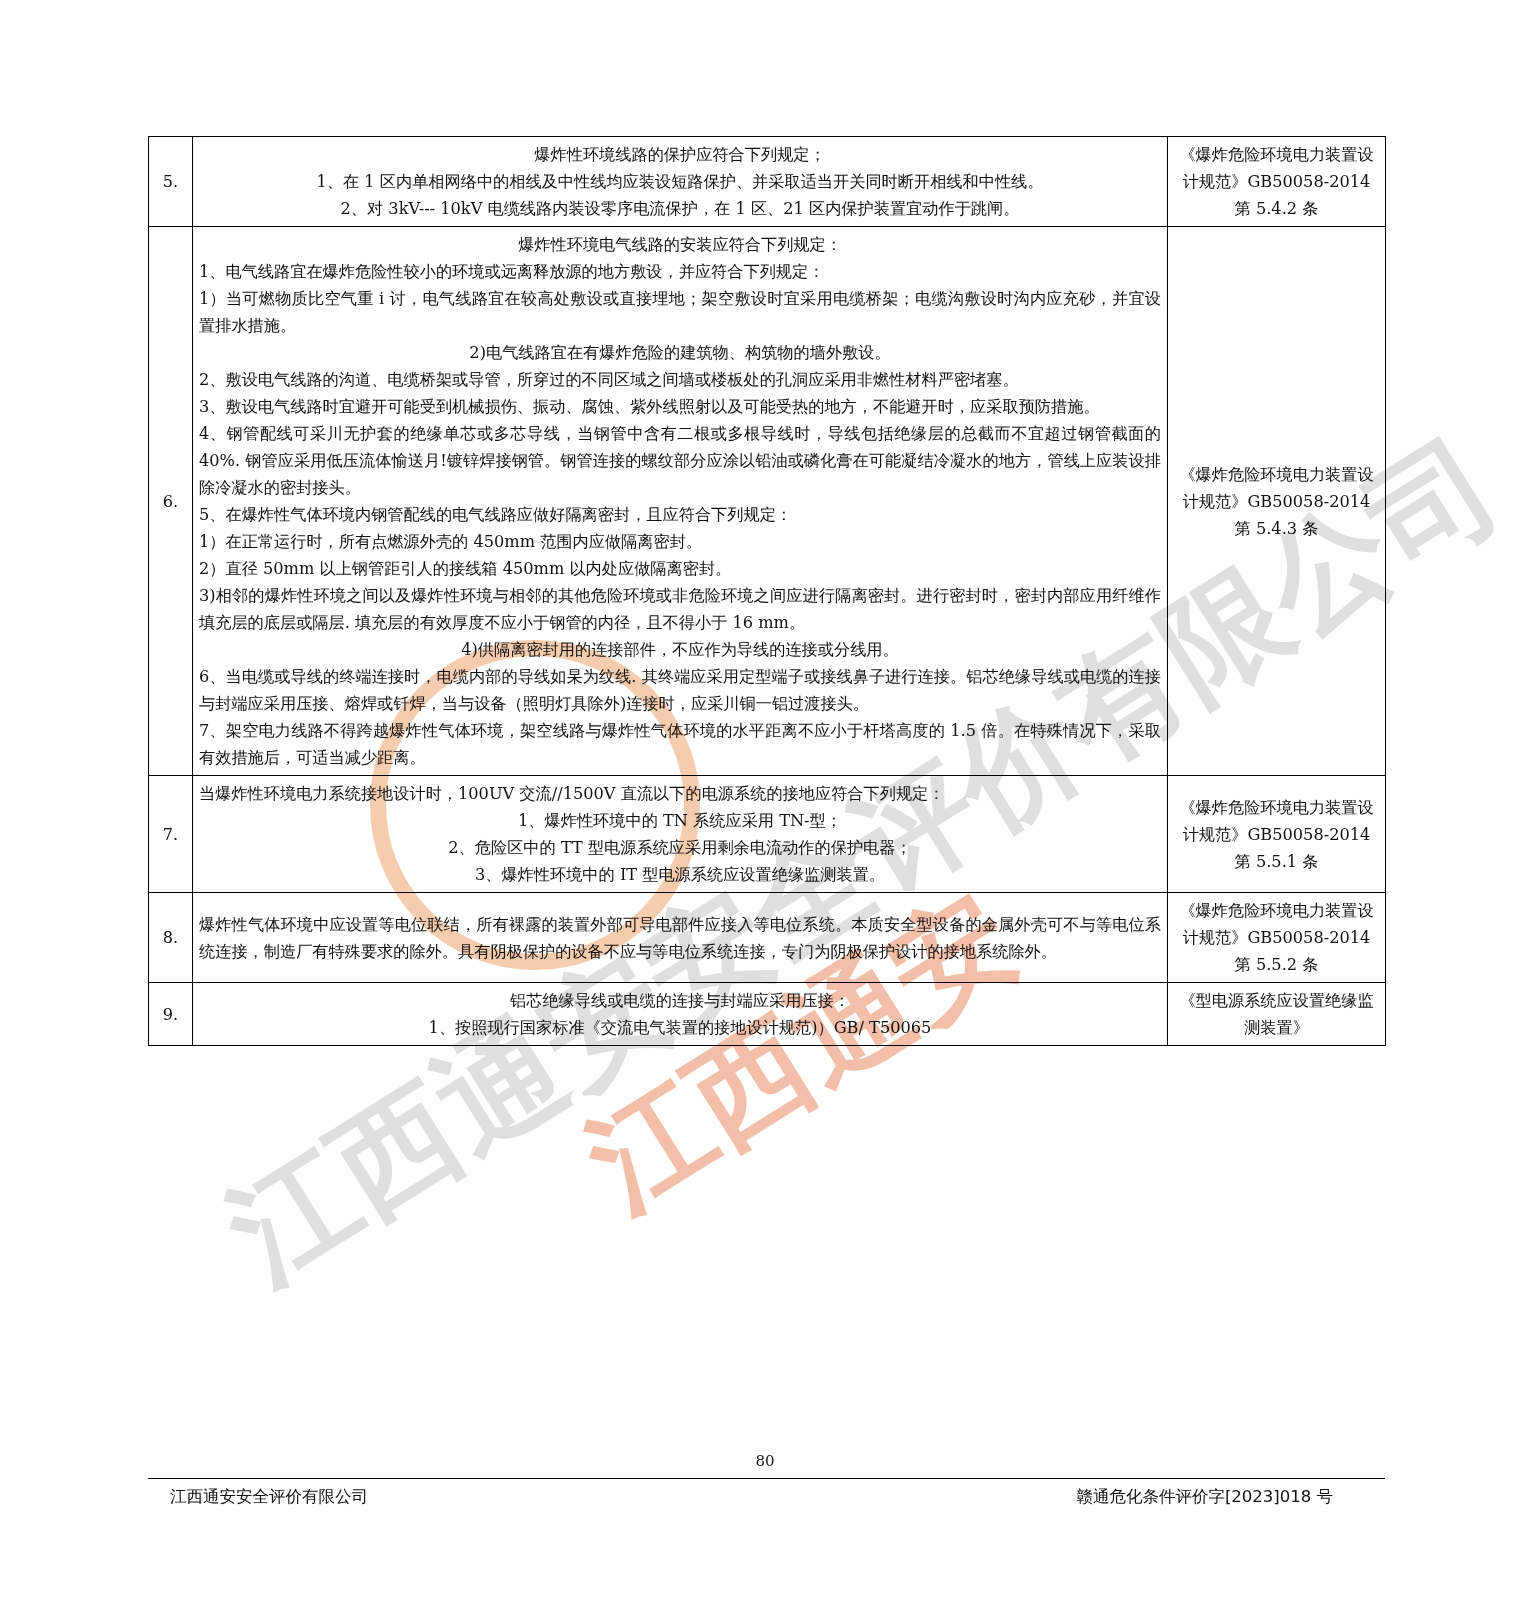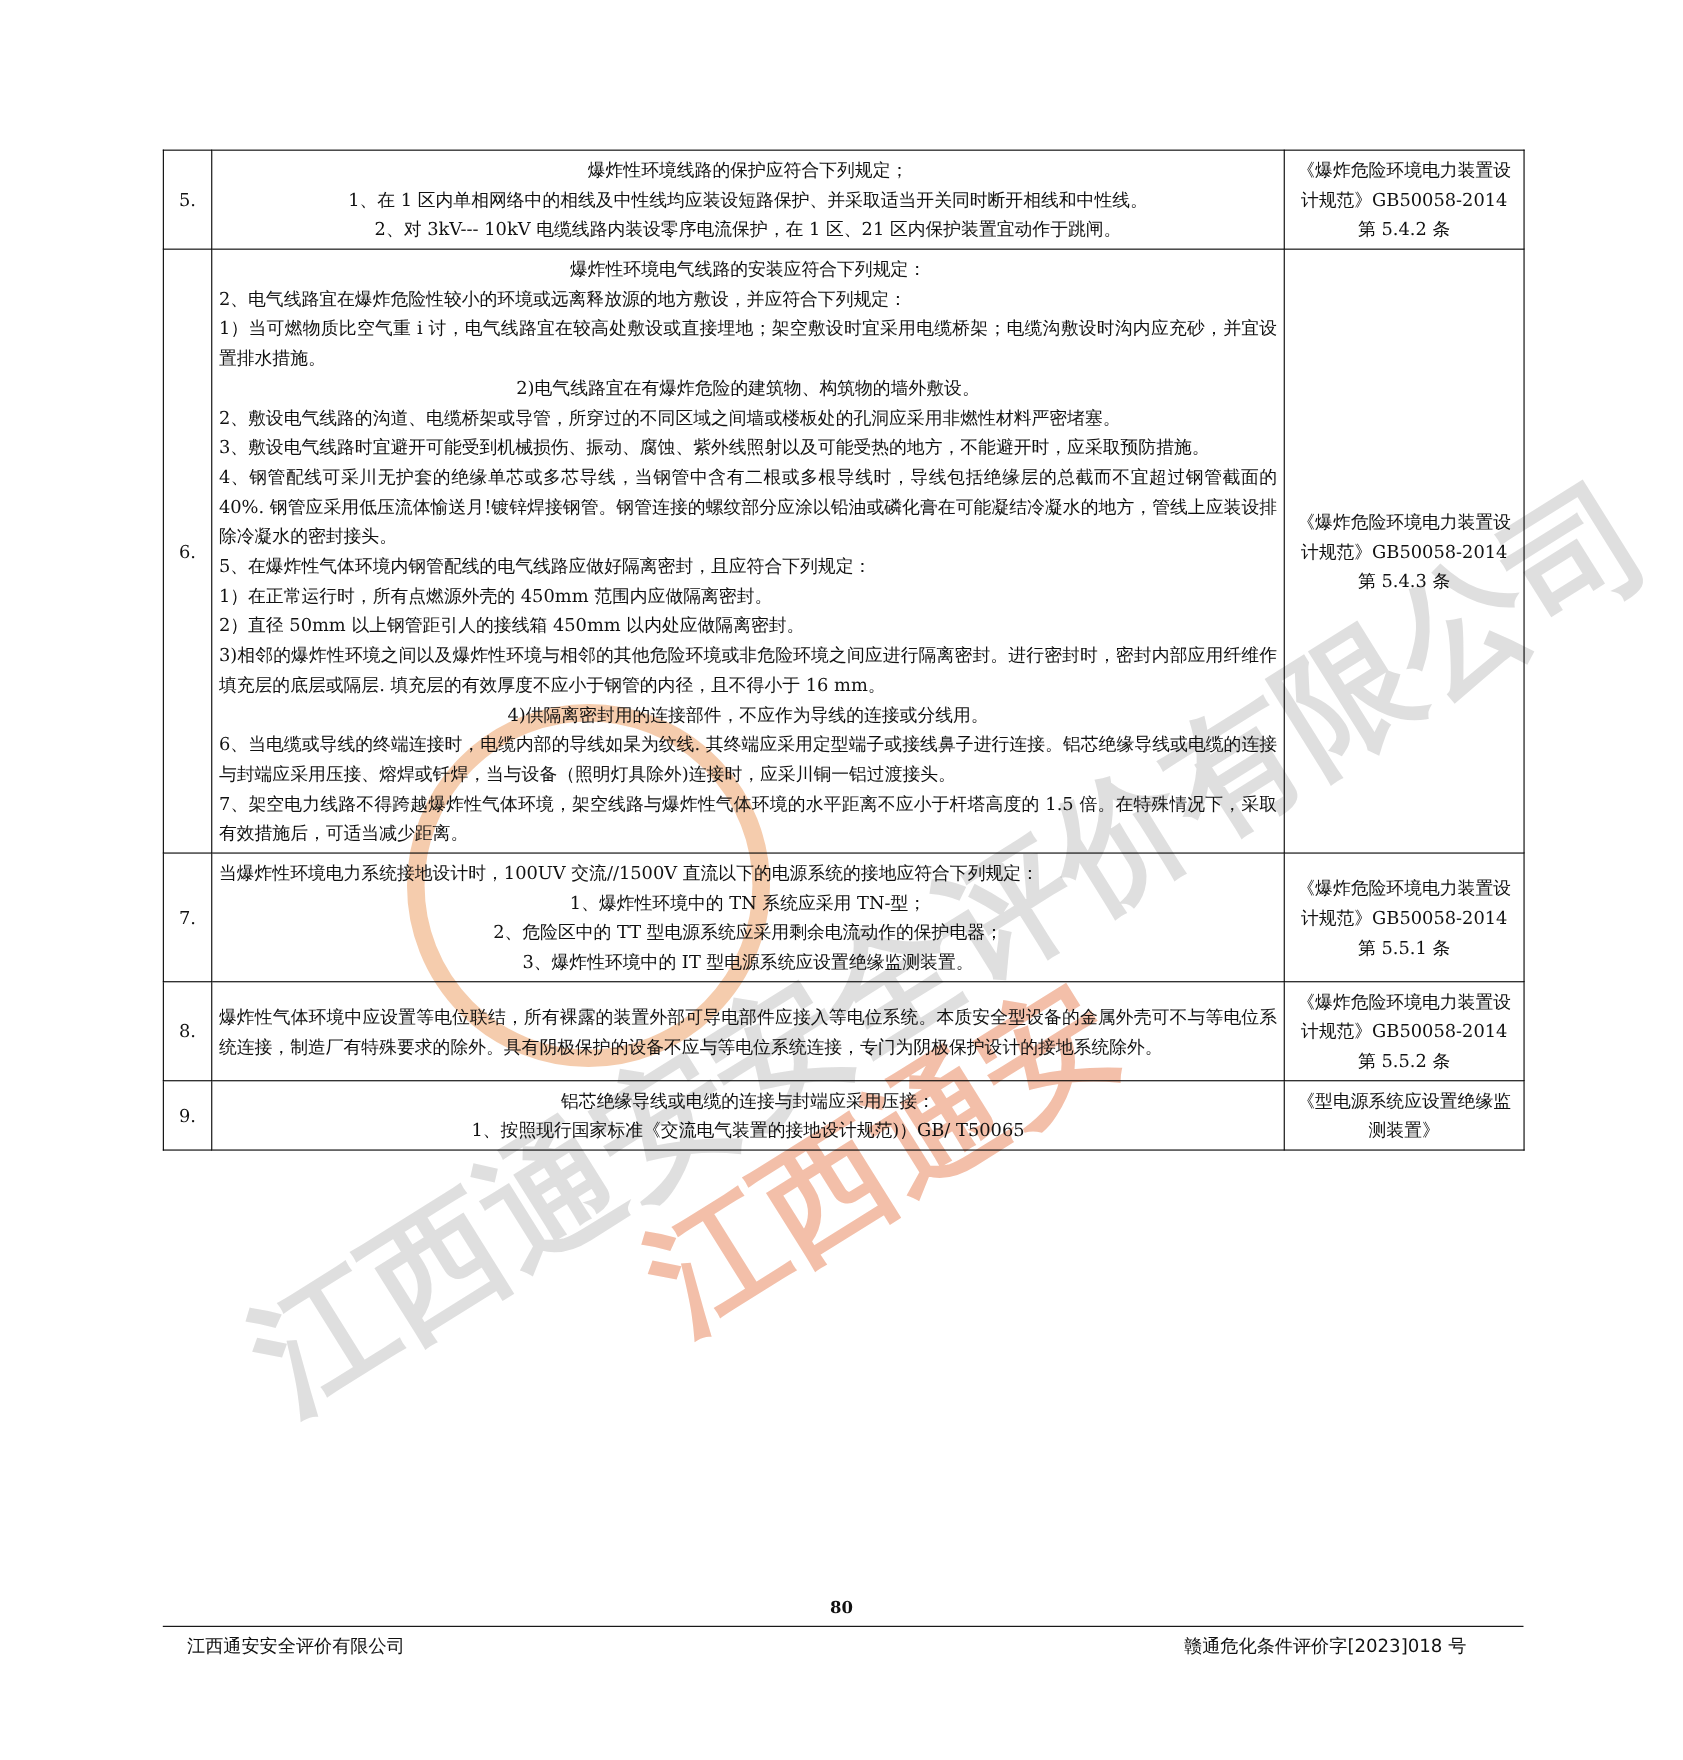--- a/index.html
+++ b/index.html
@@ -120,21 +120,20 @@
 
   
   .page-num {
     position: absolute;
     left: 0;
     top: 1452px;
     width: 1530px;
     text-align: center;
     font-size: 15px;
     z-index: 10;
-    font-weight: bold;
   }
   .footer-rule {
     position: absolute;
     left: 148px;
     top: 1478px;
     width: 1237px;
     border-top: 1px solid #000;
     z-index: 10;
   }
   .footer-row {
@@ -180,21 +179,21 @@
             <p class="ctr">1、在 1 区内单相网络中的相线及中性线均应装设短路保护、并采取适当开关同时断开相线和中性线。</p>
             <p class="ctr">2、对 3kV--- 10kV 电缆线路内装设零序电流保护，在 1 区、21 区内保护装置宜动作于跳闸。</p>
           </td>
           <td class="ref">《爆炸危险环境电力装置设计规范》GB50058-2014 第 5.4.2 条</td>
         </tr>
 
         <tr>
           <td class="num">6.</td>
           <td class="body">
             <p class="ctr">爆炸性环境电气线路的安装应符合下列规定：</p>
-            <p>2、电气线路宜在爆炸危险性较小的环境或远离释放源的地方敷设，并应符合下列规定：</p>
+            <p>1、电气线路宜在爆炸危险性较小的环境或远离释放源的地方敷设，并应符合下列规定：</p>
             <p>1）当可燃物质比空气重 i 讨，电气线路宜在较高处敷设或直接埋地；架空敷设时宜采用电缆桥架；电缆沟敷设时沟内应充砂，并宜设置排水措施。</p>
             <p class="ctr">2)电气线路宜在有爆炸危险的建筑物、构筑物的墙外敷设。</p>
             <p>2、敷设电气线路的沟道、电缆桥架或导管，所穿过的不同区域之间墙或楼板处的孔洞应采用非燃性材料严密堵塞。</p>
             <p>3、敷设电气线路时宜避开可能受到机械损伤、振动、腐蚀、紫外线照射以及可能受热的地方，不能避开时，应采取预防措施。</p>
             <p>4、钢管配线可采川无护套的绝缘单芯或多芯导线，当钢管中含有二根或多根导线时，导线包括绝缘层的总截而不宜超过钢管截面的 40%. 钢管应采用低压流体愉送月!镀锌焊接钢管。钢管连接的螺纹部分应涂以铅油或磷化膏在可能凝结冷凝水的地方，管线上应装设排除冷凝水的密封接头。</p>
             <p>5、在爆炸性气体环境内钢管配线的电气线路应做好隔离密封，且应符合下列规定：</p>
             <p>1）在正常运行时，所有点燃源外壳的 450mm 范围内应做隔离密封。</p>
             <p>2）直径 50mm 以上钢管距引人的接线箱 450mm 以内处应做隔离密封。</p>
             <p>3)相邻的爆炸性环境之间以及爆炸性环境与相邻的其他危险环境或非危险环境之间应进行隔离密封。进行密封时，密封内部应用纤维作填充层的底层或隔层. 填充层的有效厚度不应小于钢管的内径，且不得小于 16 mm。</p>
             <p class="ctr">4)供隔离密封用的连接部件，不应作为导线的连接或分线用。</p>

